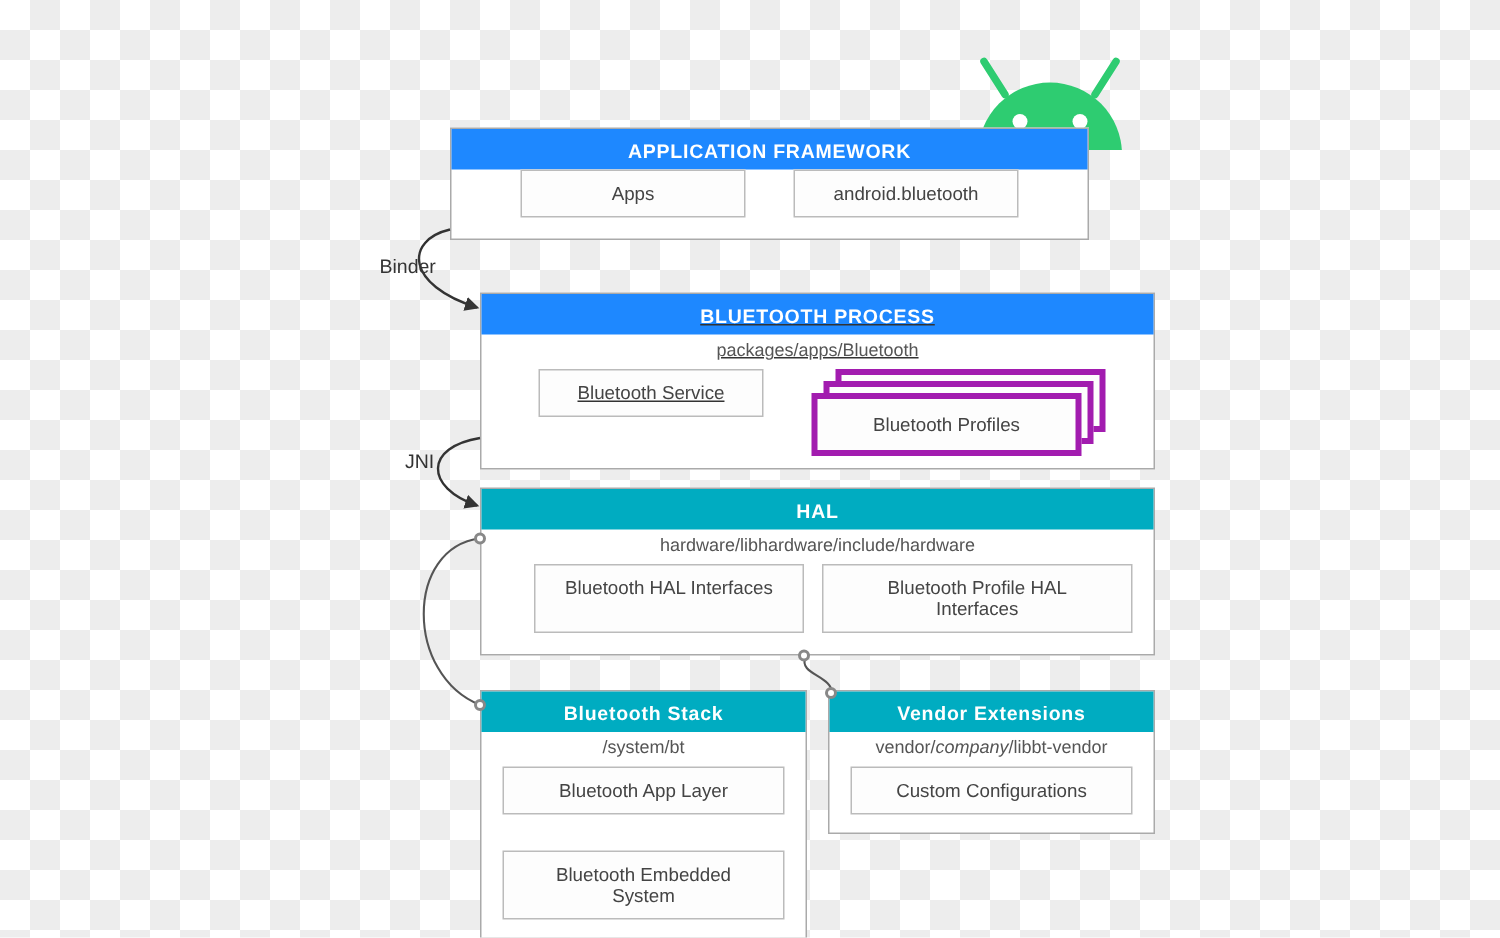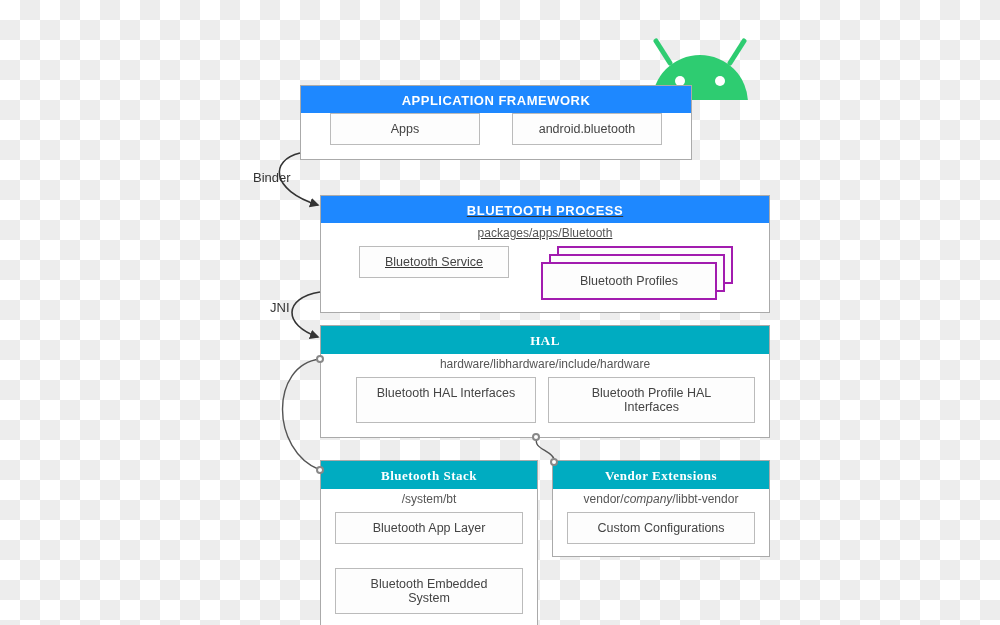--- a/index.html
+++ b/index.html
@@ -11,31 +11,31 @@
       linear-gradient(45deg,transparent 75%,#ededed 75%),
       linear-gradient(-45deg,transparent 75%,#ededed 75%);
     background-size:40px 40px;
     background-position:0 0,0 20px,20px -20px,-20px 0;
     background-color:#fff;
   }
   .stage{position:relative;width:1000px;height:625px;}
   .layer{position:absolute;background:#fff;border:1px solid #aaa;box-sizing:border-box;}
   .hdr{color:#fff;text-align:center;font-weight:700;letter-spacing:.5px;padding:7px 0 5px;font-size:13px;}
   .hdr.blue{background:#1E88FF;}
-  .hdr.teal{background:#00ACC1;font-family:Liberation Serif, serif;}
+  .hdr.teal{background:#00ACC1;}
   .sub{font-size:12px;color:#555;text-align:center;padding:3px 0 6px;}
   .row{display:flex;justify-content:center;gap:32px;padding:0 14px 14px;}
   .cell{border:1px solid #bbb;background:#fdfdfd;padding:8px 16px;font-size:12.5px;color:#444;min-width:150px;text-align:center;box-sizing:border-box;}
   .col{display:flex;flex-direction:column;gap:24px;padding:0 14px 12px;}
   .col .cell{min-width:0;width:100%;}
   .label{position:absolute;font-size:13px;color:#333;}
   svg.connector{position:absolute;overflow:visible;}
   
   .stack{position:relative;width:190px;height:52px;}
-  .stack .sb{position:absolute;border:2px solid #a21caf;background:#fdfdfd;}
+  .stack .sb{position:absolute;border:4px solid #a21caf;background:#fdfdfd;}
   .stack .s1{left:16px;top:0;width:172px;height:34px;}
   .stack .s2{left:8px;top:8px;width:172px;height:34px;}
   .stack .s3{left:0;top:16px;width:172px;height:34px;display:flex;align-items:center;justify-content:center;font-size:12.5px;color:#444;}
   
   .droid{position:absolute;left:630px;top:35px;width:140px;height:65px;overflow:hidden;}
   .droid svg{display:block;}
   .o{position:absolute;width:8px;height:8px;border:2px solid #888;border-radius:50%;background:#fff;box-sizing:border-box;}
 </style>
 </head>
 <body>
@@ -47,21 +47,21 @@
       <g fill="#2ECC71">
         <path d="M70 20 a48 48 0 0 1 48 48 h-96 a48 48 0 0 1 48 -48 z"></path>
         <line x1="40" y1="28" x2="26" y2="6" stroke="#2ECC71" stroke-width="5" stroke-linecap="round"></line>
         <line x1="100" y1="28" x2="114" y2="6" stroke="#2ECC71" stroke-width="5" stroke-linecap="round"></line>
       </g>
       <circle cx="50" cy="46" r="5" fill="#fff"></circle>
       <circle cx="90" cy="46" r="5" fill="#fff"></circle>
     </svg>
   </div>
 
-  <div class="layer" style="left:300px;top:85px;width:392px;">
+  <div class="layer" style="left:300px;top:85px;width:426px;">
     <div class="hdr blue">APPLICATION FRAMEWORK</div>
     <div class="row">
       <div class="cell">Apps</div>
       <div class="cell">android.bluetooth</div>
     </div>
   </div>
 
   <div class="layer" style="left:320px;top:195px;width:450px;text-decoration:underline;">
     <div class="hdr blue">BLUETOOTH PROCESS</div>
     <div class="sub">packages/apps/Bluetooth</div>

